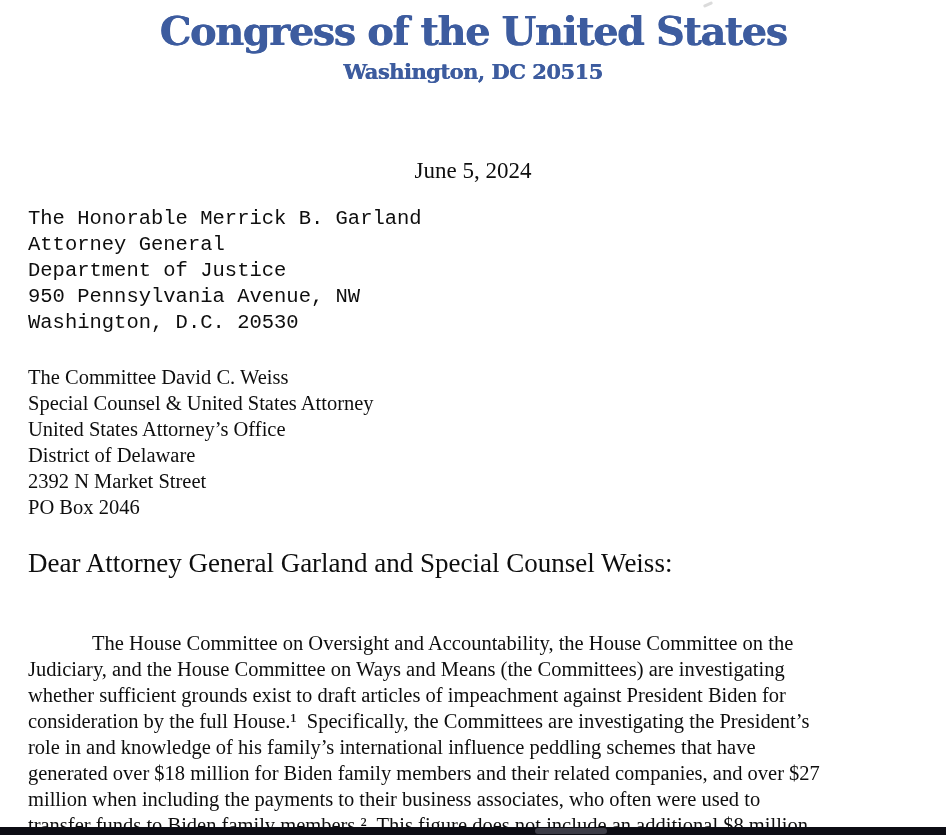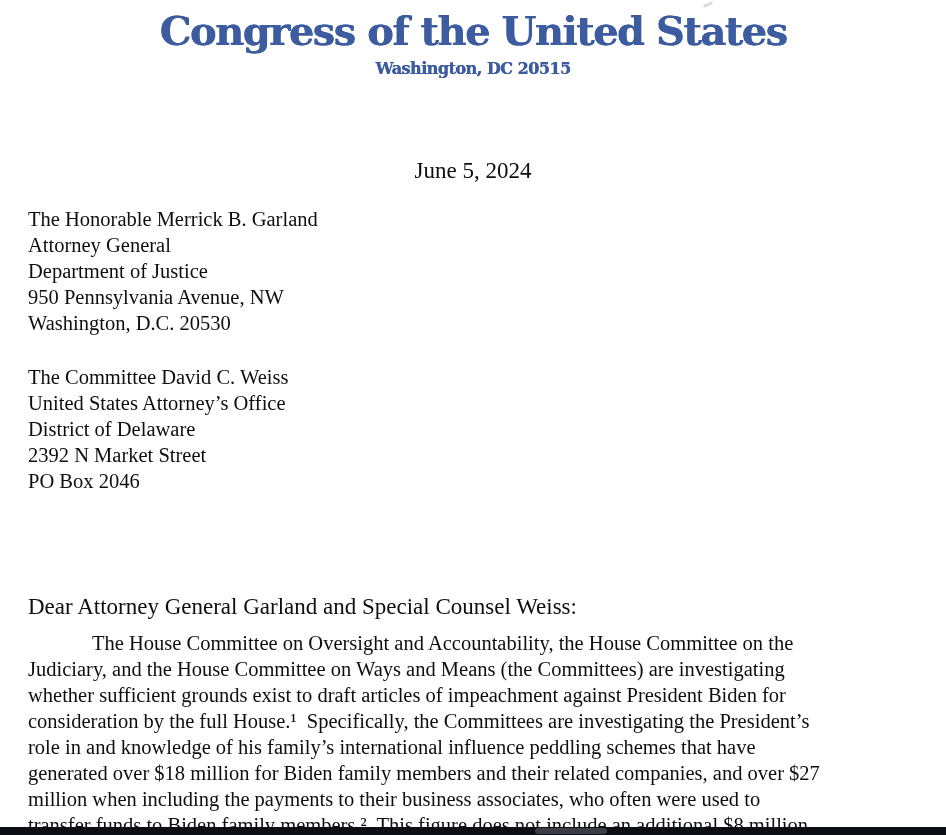--- a/index.html
+++ b/index.html
@@ -24,47 +24,47 @@
     font-family: "DejaVu Serif", serif;
     font-weight: bold;
     font-size: 40px;
     letter-spacing: -1.5px;
     line-height: 1.15;
     text-shadow: 0.5px 0 0 currentColor;
   }
   .letterhead-sub {
     font-family: "DejaVu Serif", serif;
     font-weight: bold;
-    font-size: 16px;
+    font-size: 21px;
     letter-spacing: -0.5px;
     margin-top: 5px;
     text-shadow: 0.4px 0 0 currentColor;
   }
   .date-line {
     position: absolute;
     top: 158px;
     left: 0;
     width: 100%;
     text-align: center;
     font-size: 23px;
     line-height: 26px;
   }
   .address {
     position: absolute;
     left: 28px;
     font-size: 20.5px;
     line-height: 26px;
   }
-  .address-garland { top: 206px; }
+  .address-garland { top: 206px; font-family: Liberation Mono, monospace; }
   .address-weiss { top: 364px; }
   .salutation {
     position: absolute;
     left: 28px;
-    top: 594px;
-    font-size: 23px;
+    top: 550px;
+    font-size: 27px;
     line-height: 26px;
   }
   .body-block {
     position: absolute;
     left: 28px;
     top: 630px;
     width: 900px;
     font-size: 20.5px;
     line-height: 26px;
   }
@@ -116,20 +116,21 @@
   <div class="address address-garland">
     <div>The Honorable Merrick B. Garland</div>
     <div>Attorney General</div>
     <div>Department of Justice</div>
     <div>950 Pennsylvania Avenue, NW</div>
     <div>Washington, D.C. 20530</div>
   </div>
 
   <div class="address address-weiss">
     <div>The Committee David C. Weiss</div>
+    <div>Special Counsel &amp; United States Attorney</div>
     <div>United States Attorney’s Office</div>
     <div>District of Delaware</div>
     <div>2392 N Market Street</div>
     <div>PO Box 2046</div>
   </div>
 
   <div class="salutation">Dear Attorney General Garland and Special Counsel Weiss:</div>
 
   <div class="body-block">
     <div class="body-line first">The House Committee on Oversight and Accountability, the House Committee on the</div>

